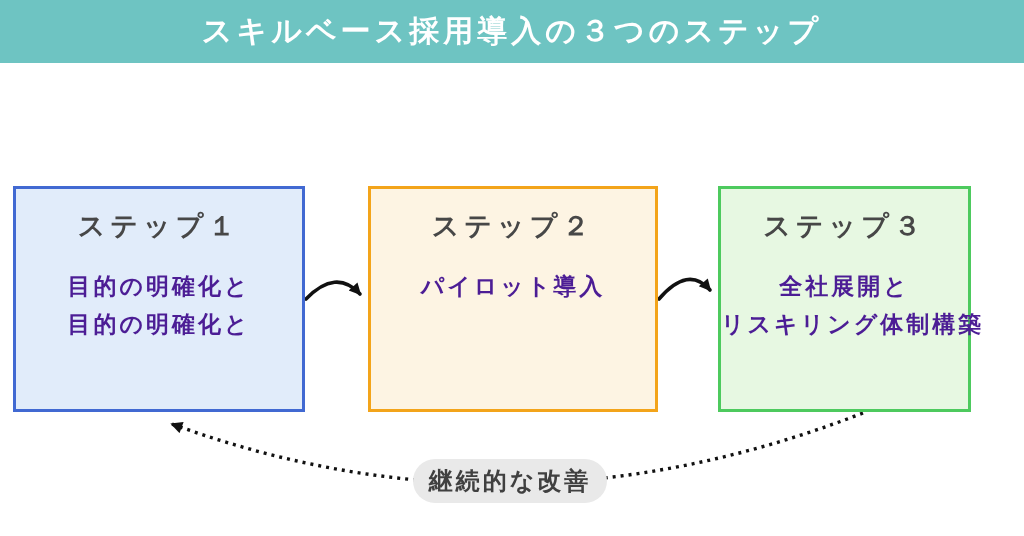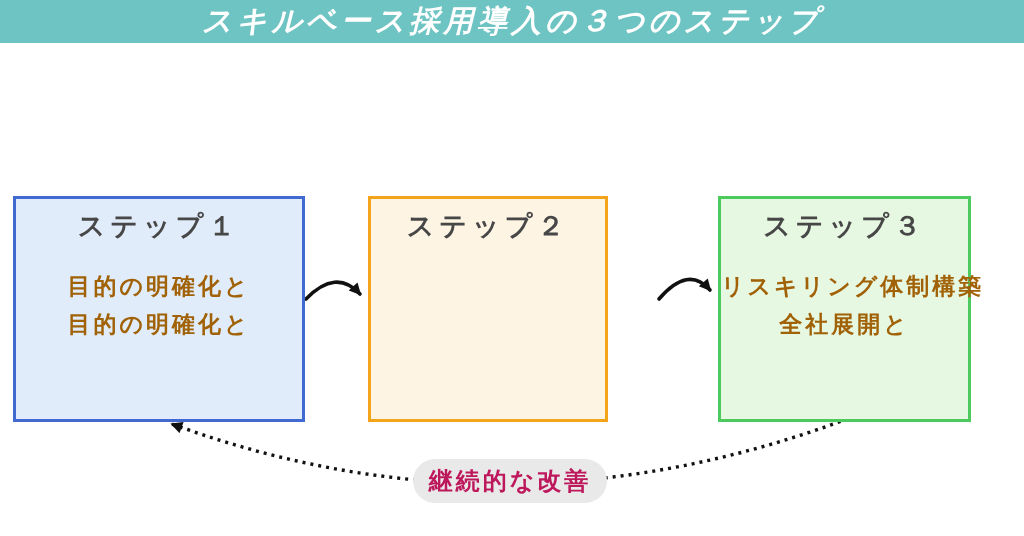--- a/index.html
+++ b/index.html
@@ -13,65 +13,64 @@
     width: 1024px;
     height: 536px;
     background: #ffffff;
     overflow: hidden;
   }
   
   .title-bar {
     position: absolute;
     left: 0; top: 0;
     width: 1024px;
-    height: 43px;
+    height: 63px;
     display: flex;
     align-items: center;
     justify-content: center;
-    font-style: italic;
   }
   .title-bar h1 {
     margin: 0;
     color: #ffffff;
     font-size: 30px;
     font-weight: 700;
     letter-spacing: 4px;
     white-space: nowrap;
   }
   
   .step {
     position: absolute;
-    top: 196px;
+    top: 186px;
     height: 226px;
     box-sizing: border-box;
     border: 3px solid #888888;
     text-align: center;
-    padding-top: 7px;
+    padding-top: 17px;
   }
   .step-1 { left: 13px;  width: 292px; }
-  .step-2 { left: 368px; width: 240px; }
+  .step-2 { left: 368px; width: 290px; }
   .step-3 { left: 718px; width: 253px; }
   .step h2 {
     margin: 0;
     font-size: 27px;
     line-height: 40px;
     font-weight: 700;
     color: #474747;
     letter-spacing: 5px;
     white-space: nowrap;
   }
   .step .body-lines {
     margin-top: 21px;
   }
   .step p.line {
     margin: 0;
     font-size: 23px;
     line-height: 38px;
     font-weight: 700;
-    color: #a16207;
+    color: #4c1d95;
     letter-spacing: 3px;
     white-space: nowrap;
   }
   
   svg.arrow-layer {
     position: absolute;
     left: 0; top: 0;
     width: 1024px;
     height: 536px;
     pointer-events: none;
@@ -118,26 +117,27 @@
     <h2>ステップ１</h2>
     <div class="body-lines">
       <p class="line">目的の明確化と</p>
       <p class="line">目的の明確化と</p>
     </div>
   </section>
 
   <section class="step step-2" style="border-color: rgb(243, 164, 26); background-color: rgb(253, 244, 227);">
     <h2>ステップ２</h2>
     <div class="body-lines">
+      <p class="line">パイロット導入</p>
     </div>
   </section>
 
   <section class="step step-3" style="border-color: rgb(77, 202, 94); background-color: rgb(231, 248, 226);">
     <h2>ステップ３</h2>
     <div class="body-lines">
+      <p class="line">全社展開と</p>
       <p class="line">リスキリング体制構築</p>
-      <p class="line">全社展開と</p>
     </div>
   </section>
 
-  <div class="feedback-pill" style="background-color: rgb(233, 233, 233); color: #be185d;">継続的な改善</div>
+  <div class="feedback-pill" style="background-color: rgb(233, 233, 233); color: #404040;">継続的な改善</div>
 
 </div>
 
 </body></html>

